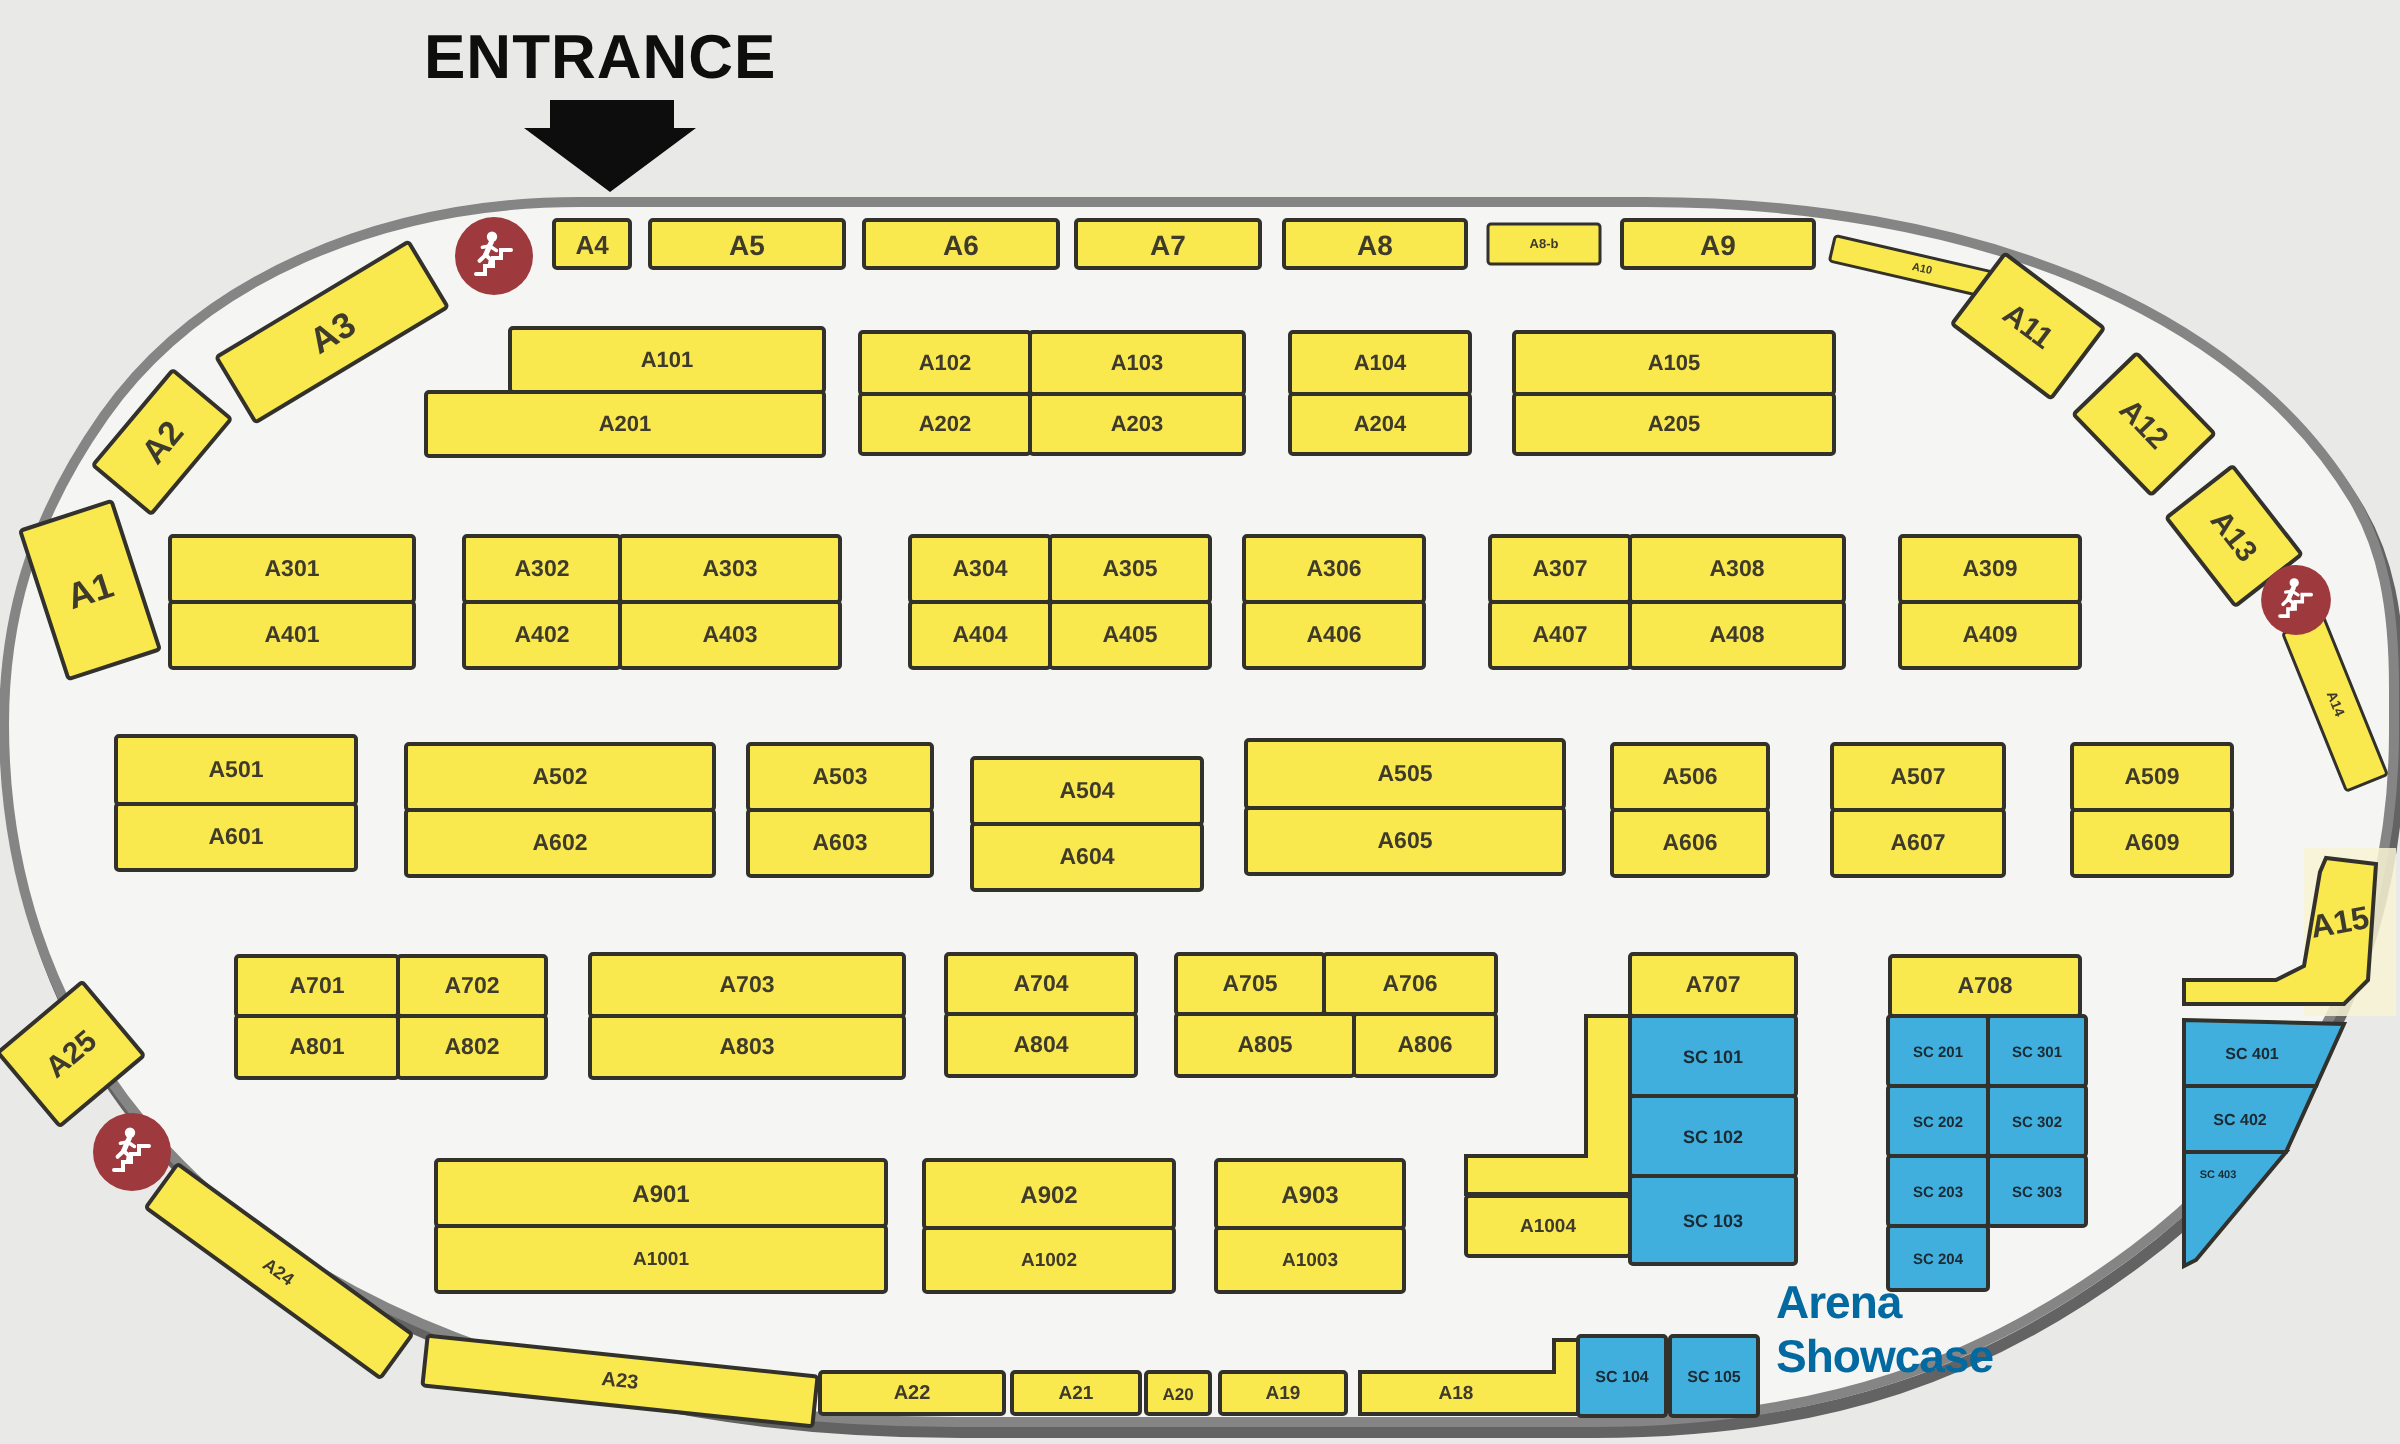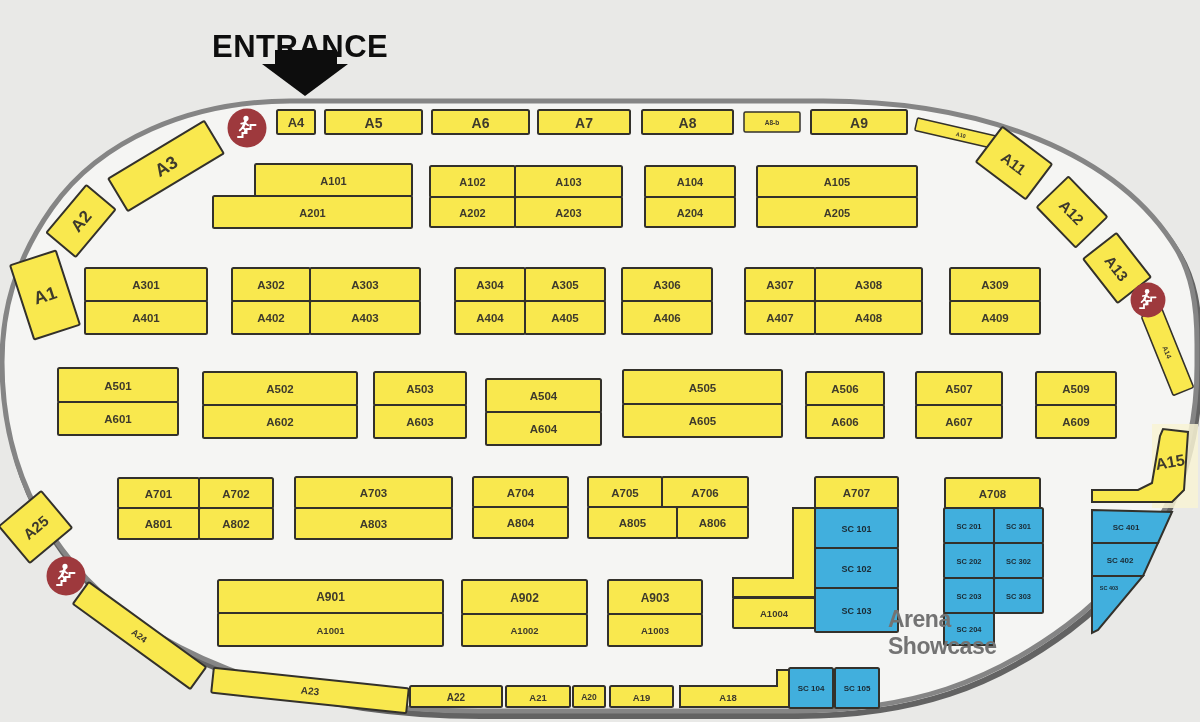--- a/index.html
+++ b/index.html
@@ -9,31 +9,31 @@
     font-family:"Liberation Sans", sans-serif;
     position:relative;
     overflow:hidden;
   }
   #stage{position:absolute;left:0;top:0;width:1200px;height:722px;}
   #plan{position:absolute;left:0;top:0;}
   svg text{font-family:"Liberation Sans", sans-serif;font-weight:600;}
   .overlay{position:absolute;}
   #entrance-label{
     left:212px;top:11px;
-    font-size:31px;font-weight:800;color:#0e0e0e;letter-spacing:.5px;margin-top:18px;
+    font-size:31px;font-weight:800;color:#0e0e0e;letter-spacing:.5px;
   }
   #arrow-stem{left:275px;top:50px;width:62px;height:14px;background:#0d0d0d;}
   #arrow-head{
     left:262px;top:64px;width:0;height:0;
     border-left:43px solid transparent;border-right:43px solid transparent;
     border-top:32px solid #0d0d0d;
   }
   #arena-label{
-    left:888px;top:606px;width:170px;
-    font-size:23px;font-weight:700;color:#737373;letter-spacing:-0.5px;
+    left:888px;top:638px;width:170px;
+    font-size:23px;font-weight:700;color:#0369a1;letter-spacing:-0.5px;
   }
 </style>
 </head>
 <body>
 
 <div id="stage">
 
   <svg id="plan" width="1200" height="722" viewBox="0 0 1200 722">
     <defs>
       <g id="stairs-sym">

